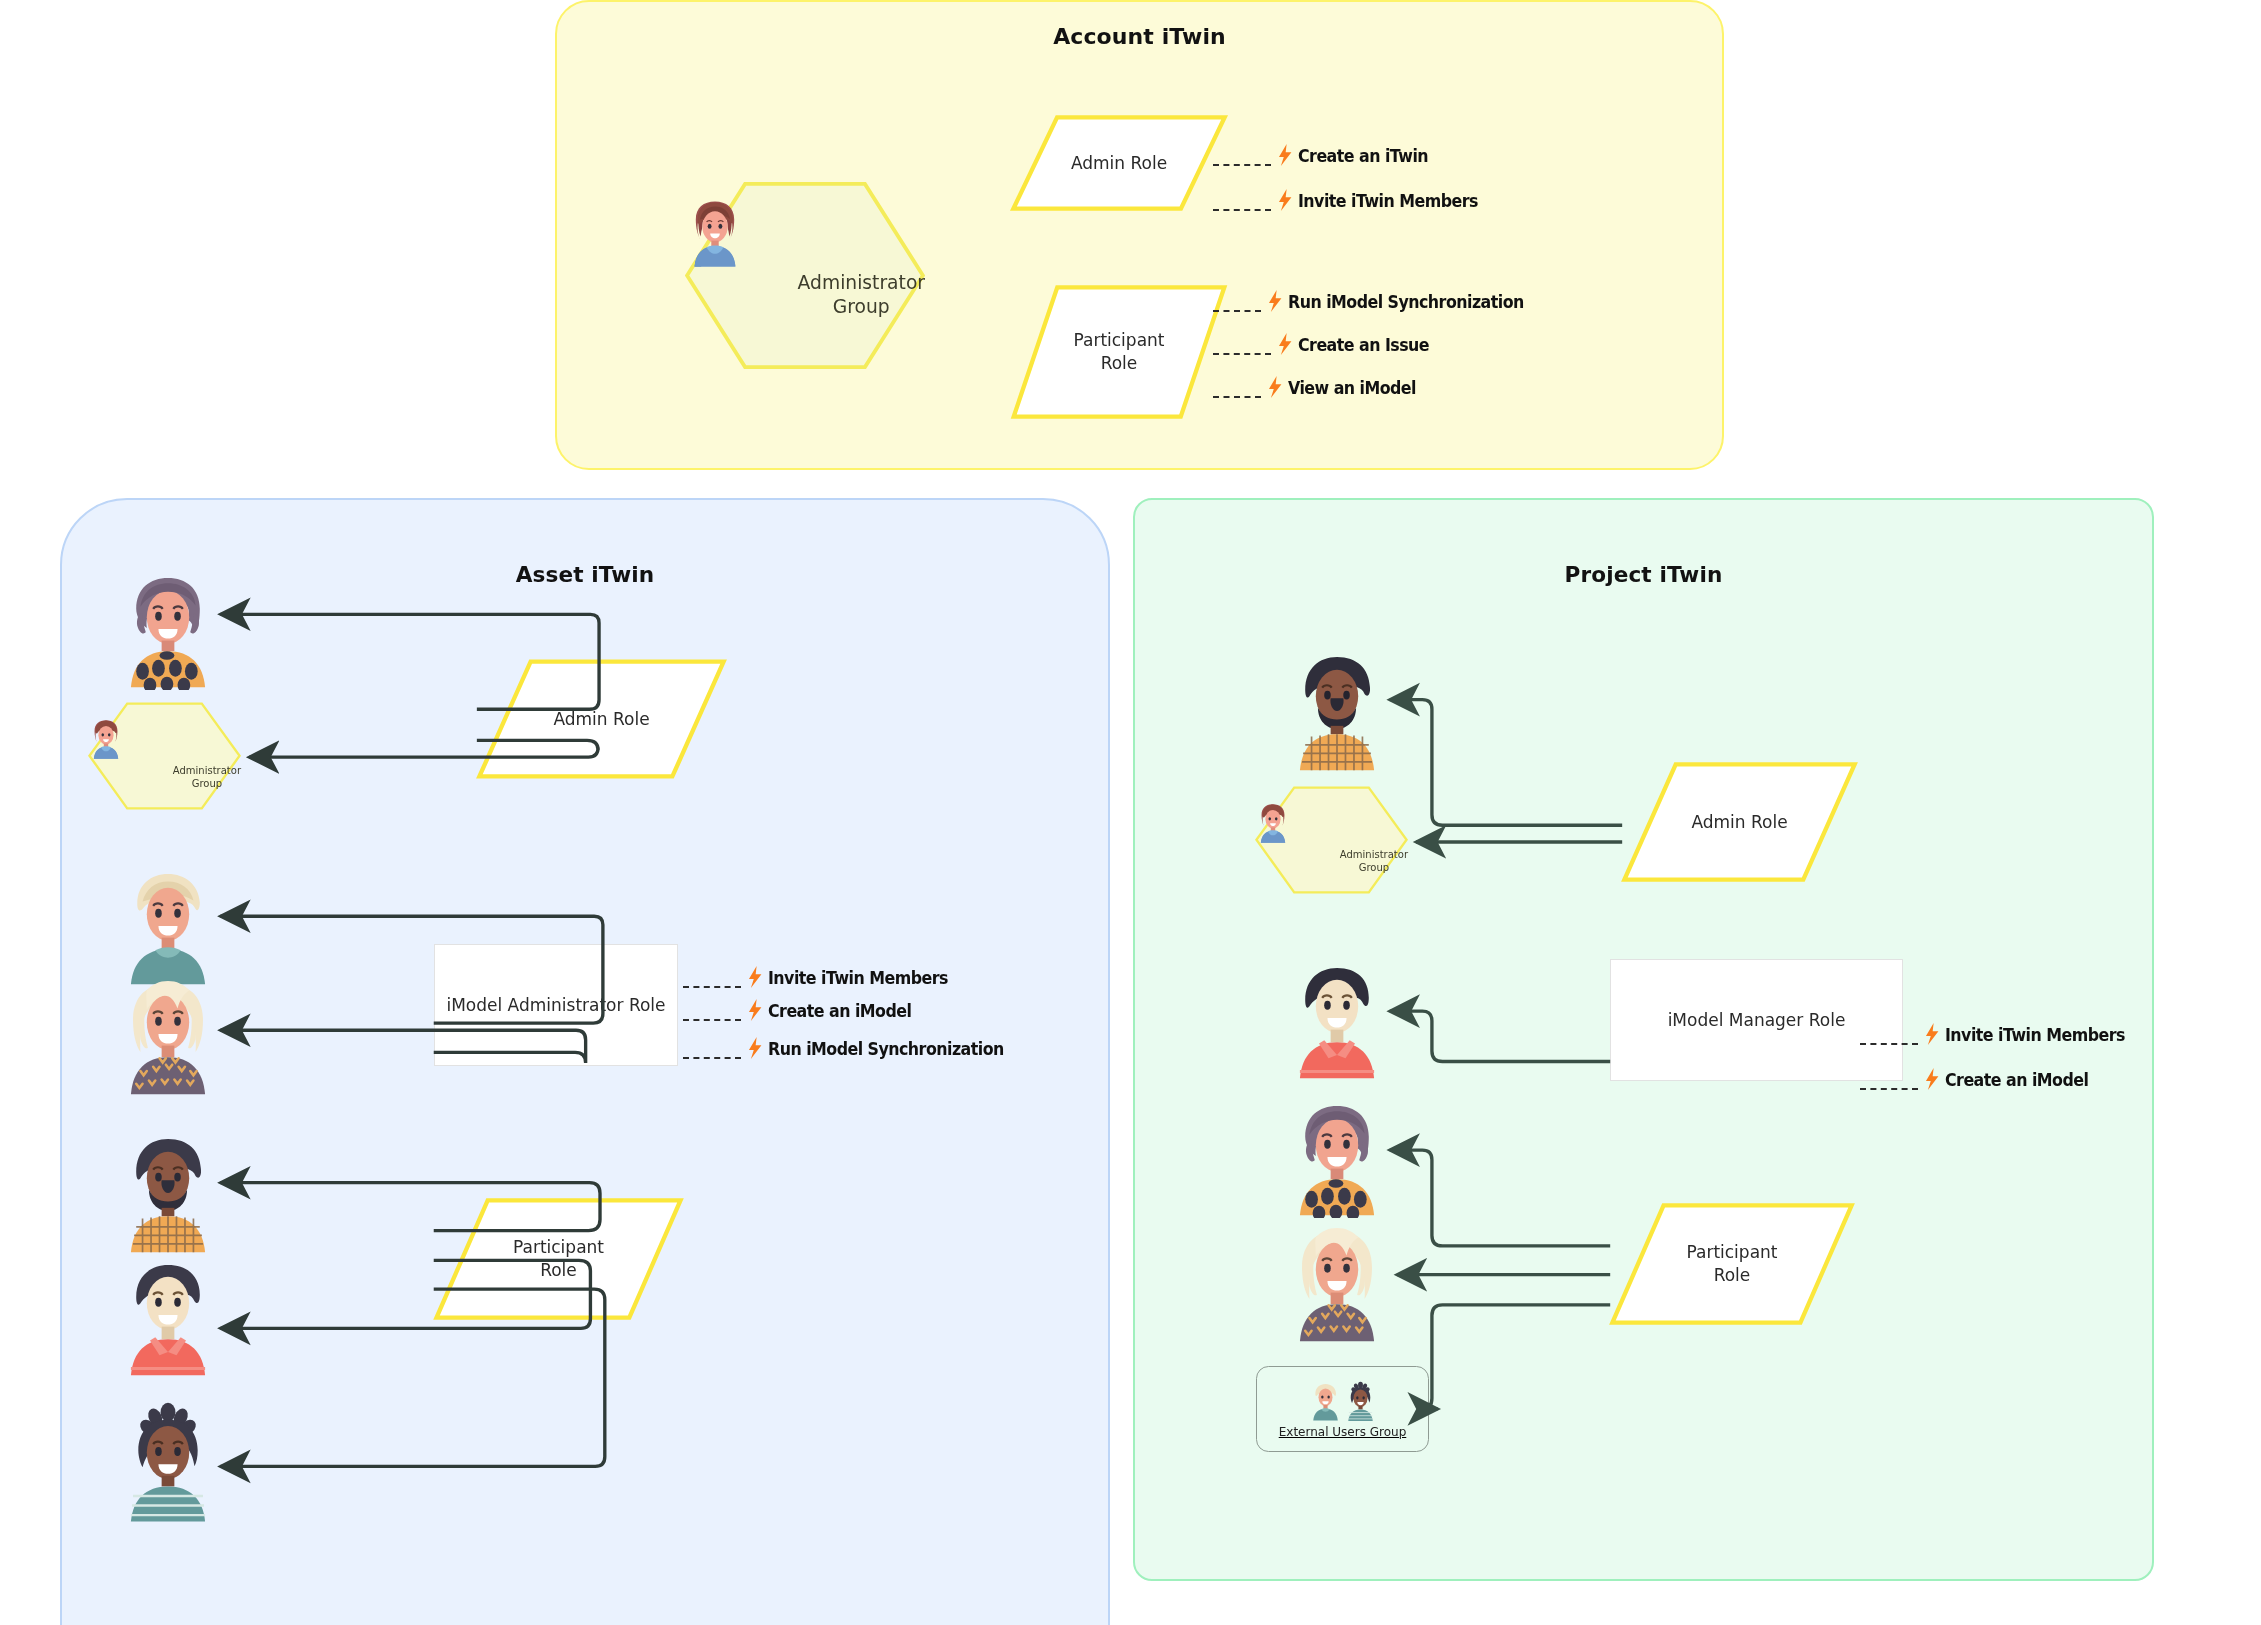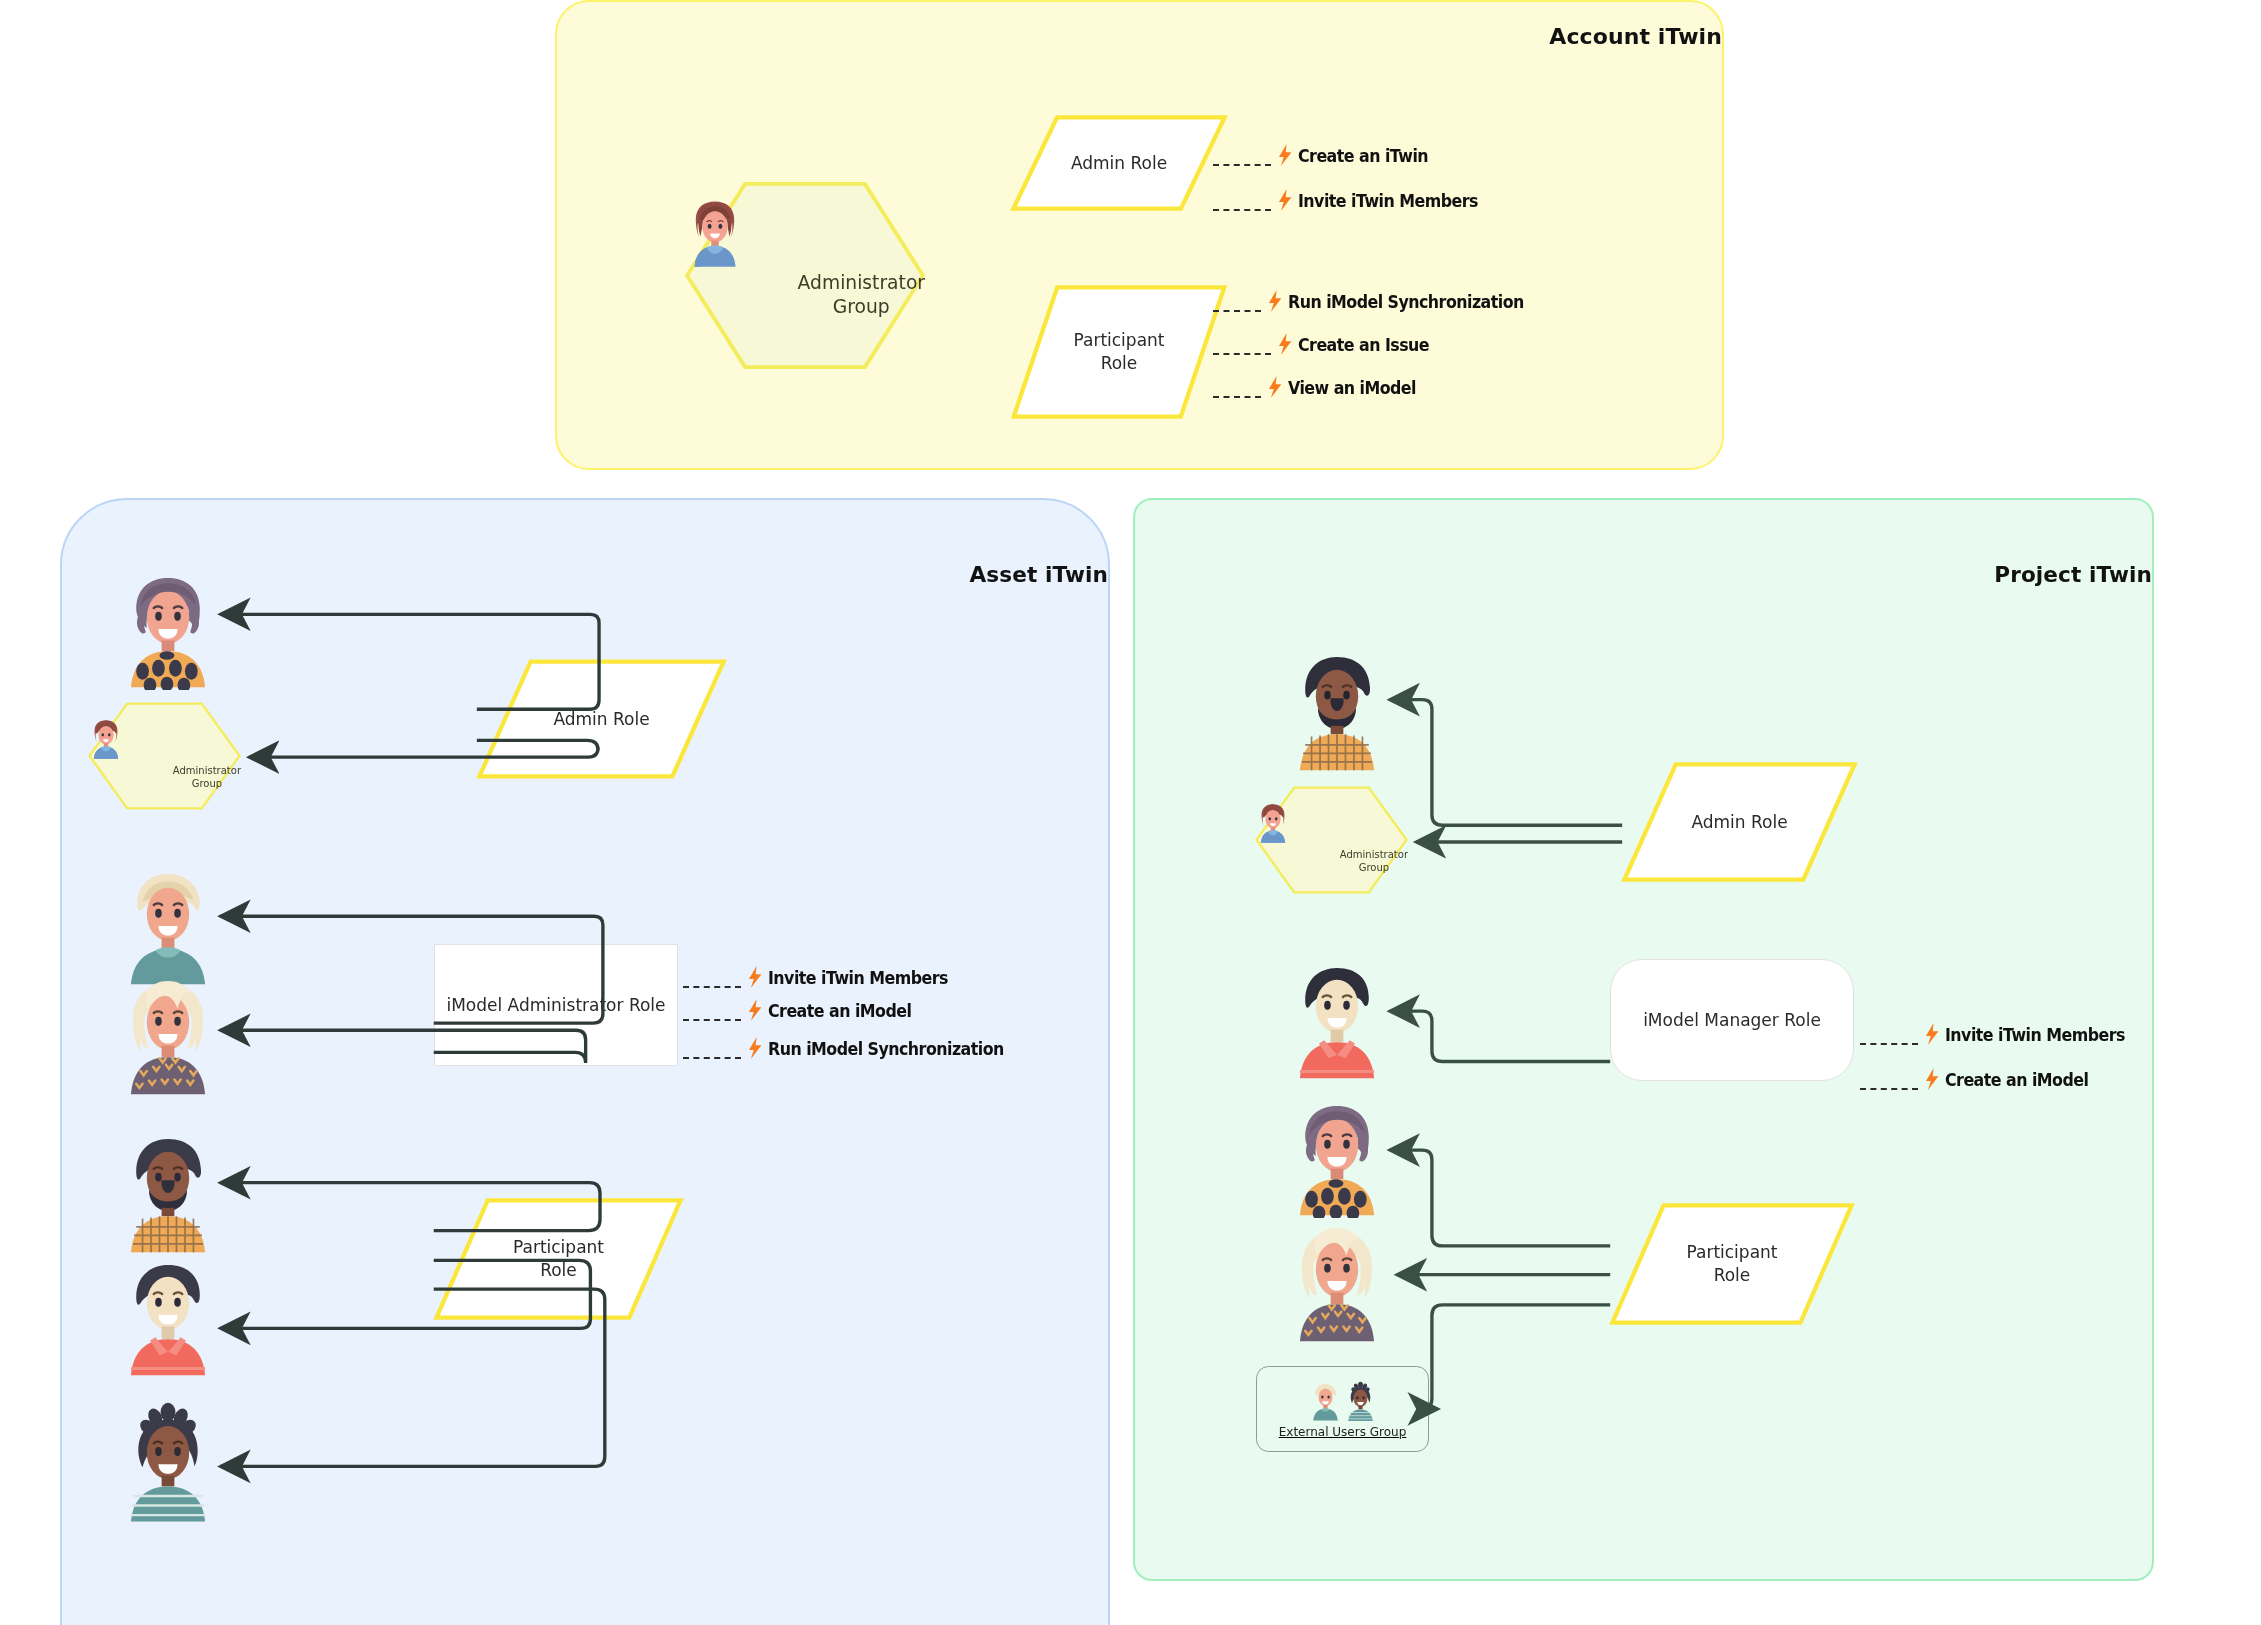--- a/index.html
+++ b/index.html
@@ -9,21 +9,21 @@
 
   
   .panel{position:absolute;box-sizing:border-box;}
   .panel-account{left:555px;top:0px;width:1169px;height:470px;
       background:#fdfbd8;border:2.9px solid #fdf36a;border-radius:34px;}
   .panel-asset{left:60px;top:498px;width:1050px;height:1381px;
       background:#eaf2fe;border:2.9px solid #bcd5f7;border-radius:67px;}
   .panel-project{left:1133px;top:498px;width:1021px;height:1083px;
       background:#e9fbf0;border:2.9px solid #9ff0bd;border-radius:19px;}
 
-  .panel-title{position:absolute;width:100%;text-align:right;
+  .panel-title{position:absolute;width:100%;text-align:center;
       font-family:"DejaVu Sans", sans-serif;font-weight:bold;
       color:#121212;letter-spacing:0.1px;}
   .t-account{top:21.6px;font-size:22px;}
   .t-asset{top:62px;font-size:21.6px;}
   .t-project{top:62px;font-size:21.6px;}
 
   
   .para{position:absolute;}
   .para svg{position:absolute;left:0;top:0;overflow:visible;}
   .para .lbl{position:absolute;left:0;top:0;width:100%;height:100%;
@@ -552,21 +552,21 @@
     <div class="glabel" style="font-size:12px;margin-top:1.9px;">External Users Group</div>
   </div>
 
   <div class="para" style="left:1622px;top:762px;width:235px;height:120px;">
     <svg width="235" height="120" viewBox="0 0 490 250">
       <polygon points="112,5 485,5 378,245 5,245" fill="#ffffff" stroke="#fbe73c" stroke-width="9"></polygon>
     </svg>
     <div class="lbl" style="font-size:17px;">Admin Role</div>
   </div>
 
-  <div class="rbox" style="left:1610px;top:959px;width:244px;height:122px;font-size:17px;border-radius:32px;">iModel Manager Role</div>
+  <div class="rbox" style="left:1610px;top:959px;width:293px;height:122px;font-size:17px;">iModel Manager Role</div>
 
   <div class="perm" style="left:1860px;top:1023px;">
     <span class="dash"></span>
     <span class="bolt">
       <svg width="14.4" height="22" viewBox="0 0 30 46">
           <polygon points="18,0 2,27 12,27 6,46 28,17 16,17" fill="#f97c1c"></polygon>
         </svg>
     </span>
     <span class="ptxt">Invite iTwin Members</span>
   </div>

